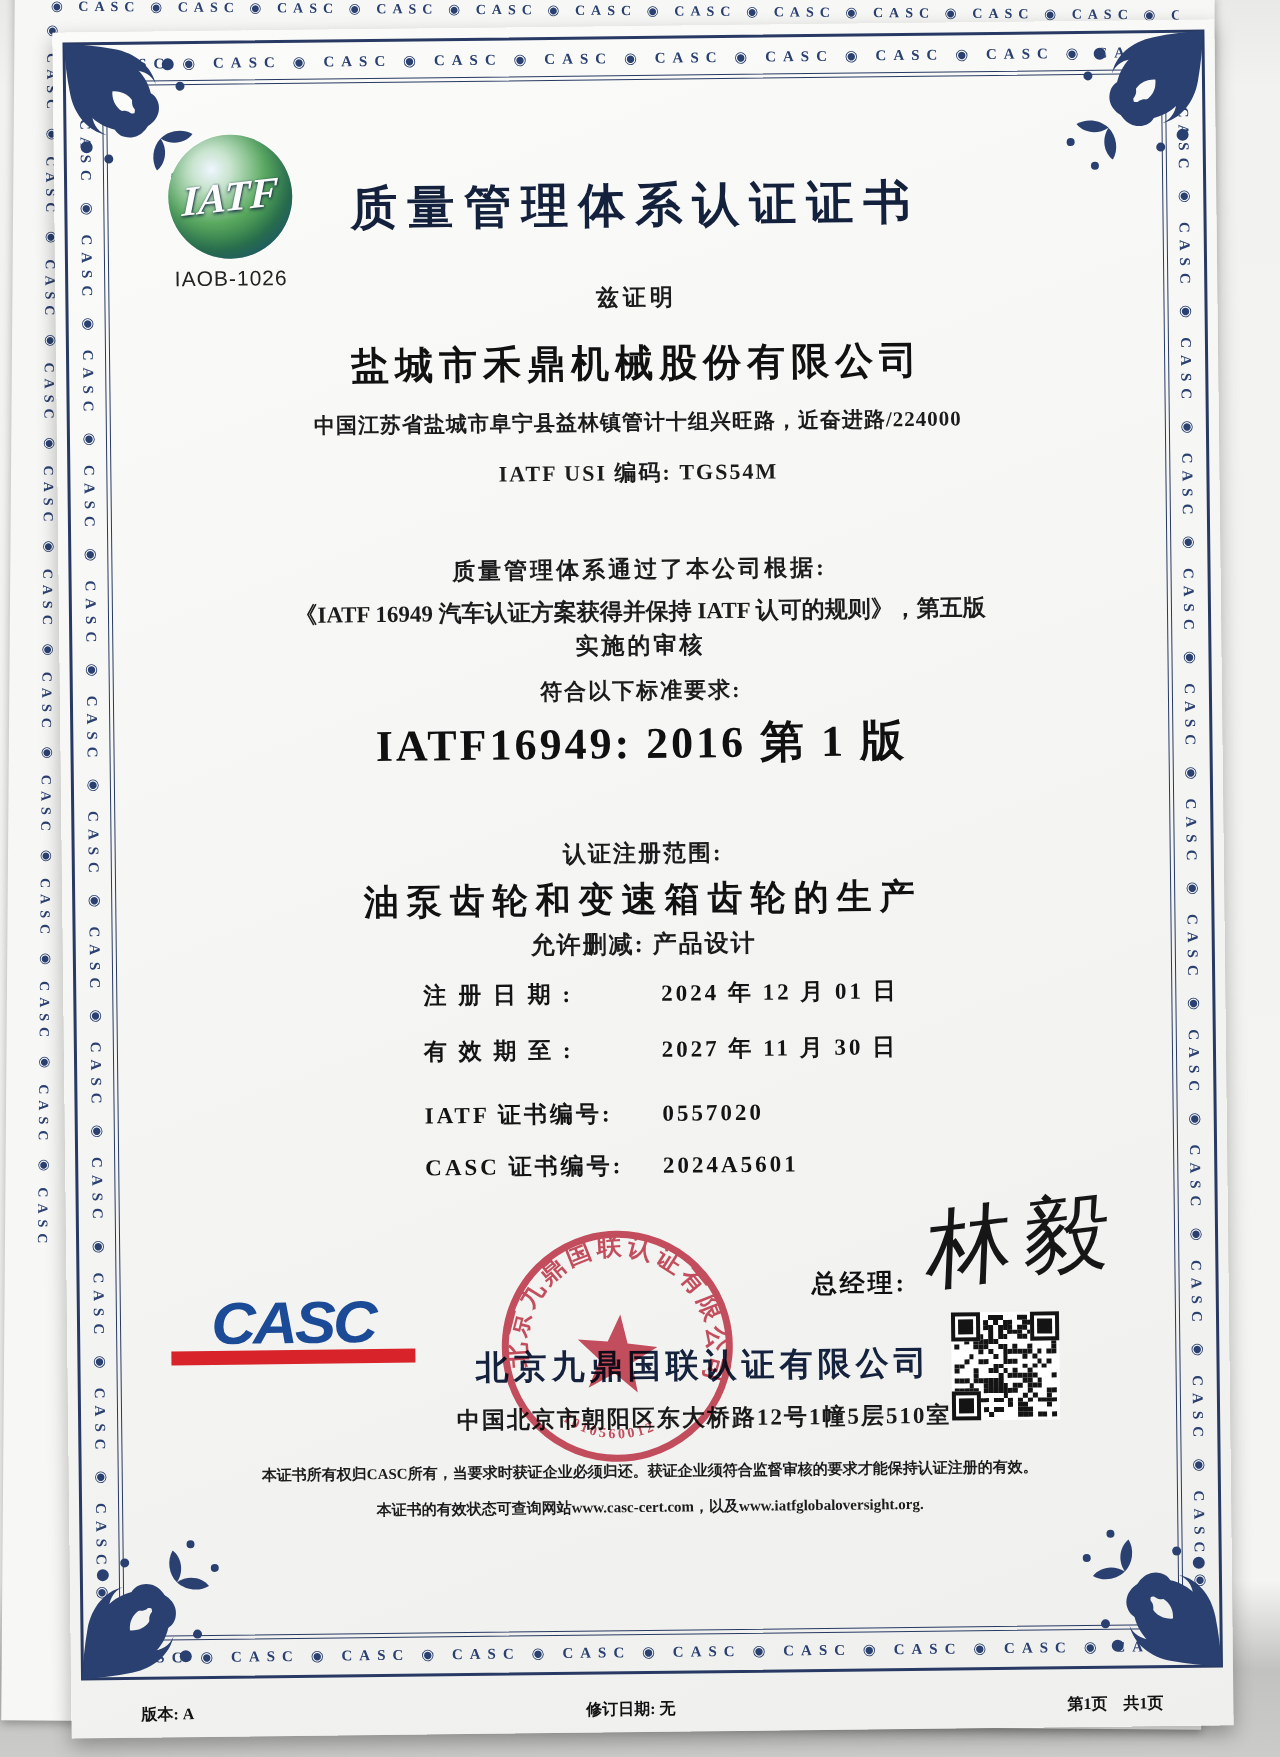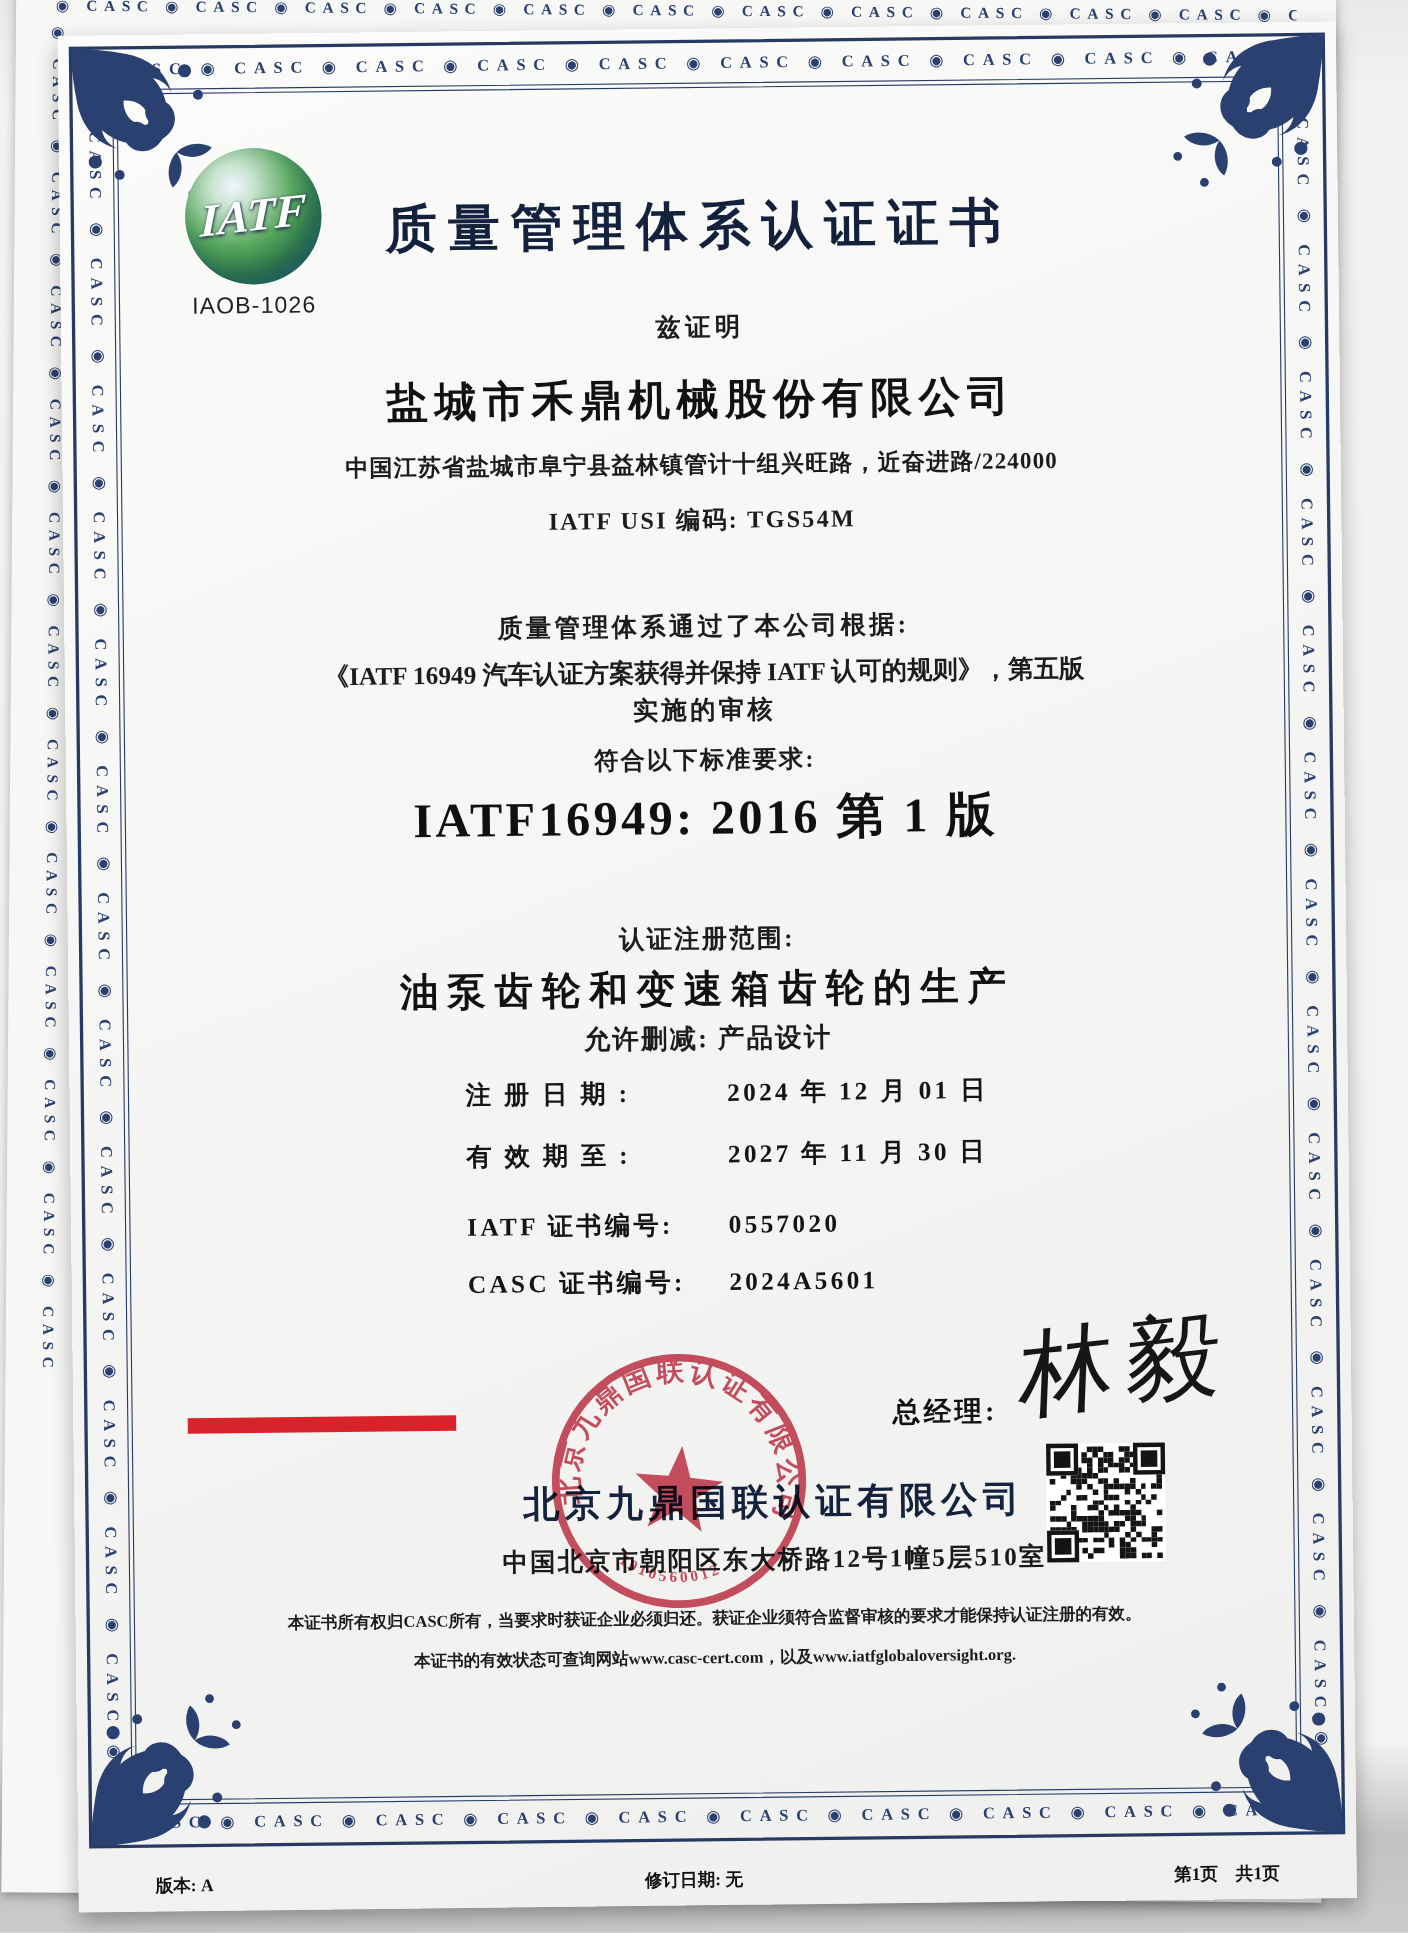--- a/index.html
+++ b/index.html
@@ -217,20 +217,21 @@
       <path fill="#c53246" d="M120,88 L130,116.2 L159.9,117 L136.2,135.3 L144.7,164 L120,147 L95.3,164 L103.8,135.3 L80.1,117 L110,116.2 Z"></path>
       <text font-size="14" font-weight="700" fill="#c53246" letter-spacing="3">
         <textPath href="#sealArcBottom" startOffset="50%" text-anchor="middle">110105600122</textPath>
       </text>
     </svg>
 
     <div class="sig-label">总经理:</div>
     <div class="sig-name">林毅</div>
 
     <div class="casc-block">
+      <div class="casc-word">CASC</div>
       <div class="casc-bar"></div>
     </div>
     <div class="issuer-box">
       <div class="issuer-name">北京九鼎国联认证有限公司</div>
       <div class="issuer-address">中国北京市朝阳区东大桥路12号1幢5层510室</div>
     </div>
 
     <div class="qr">
       <div class="qr-grid">
           <i class="on"></i>

